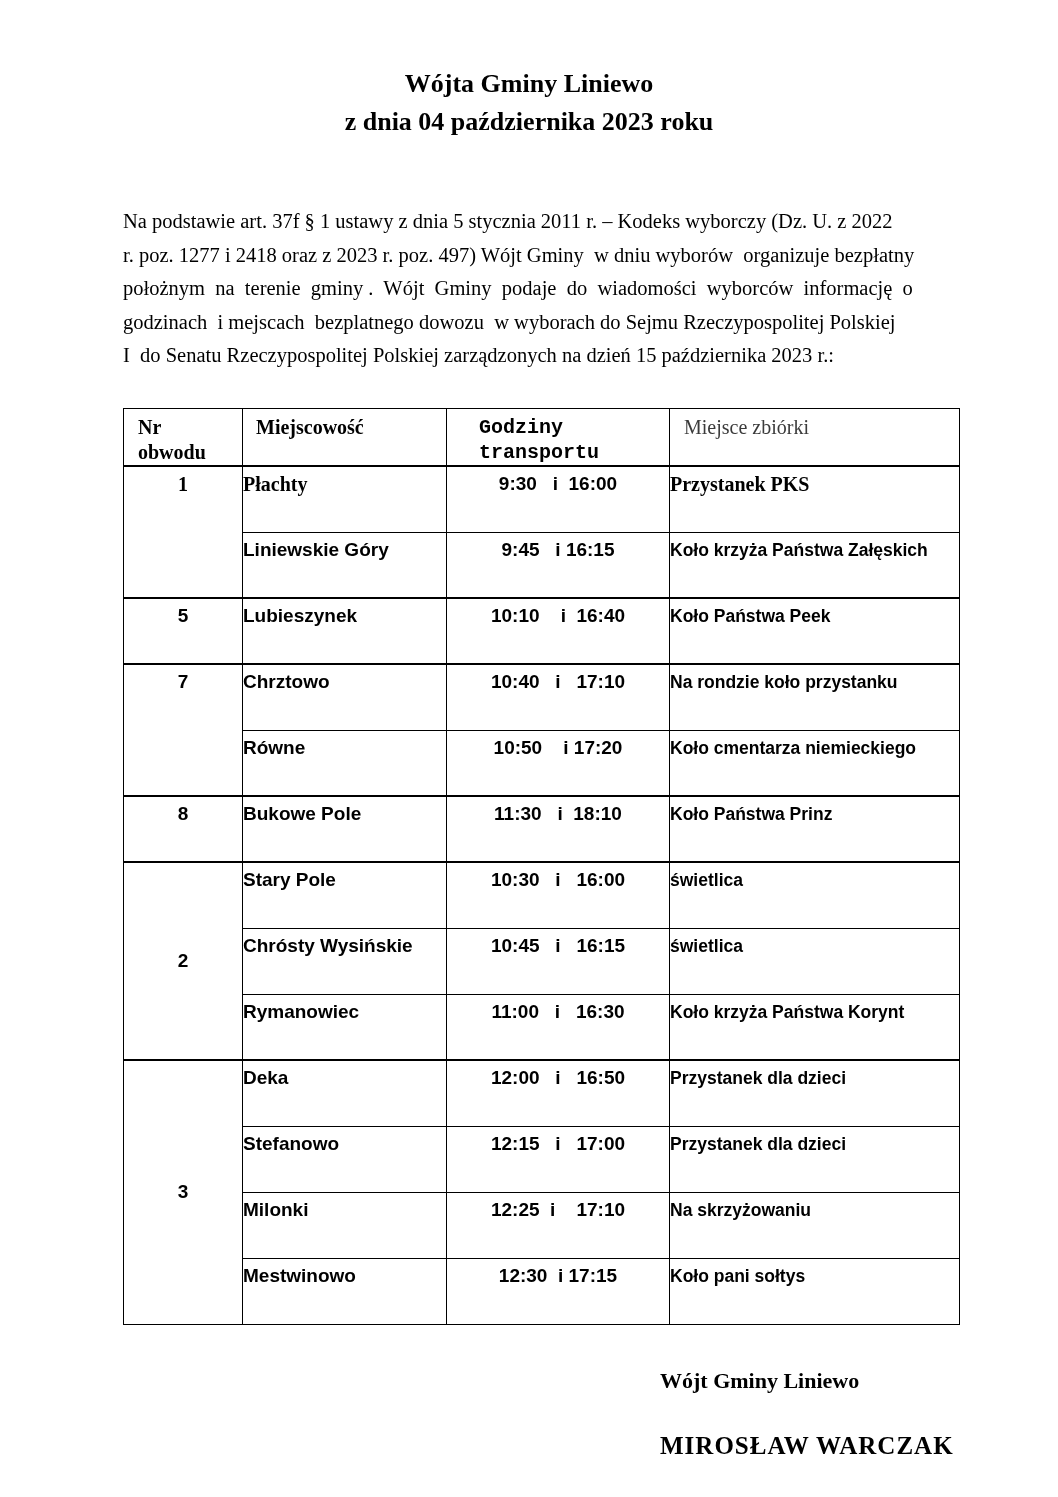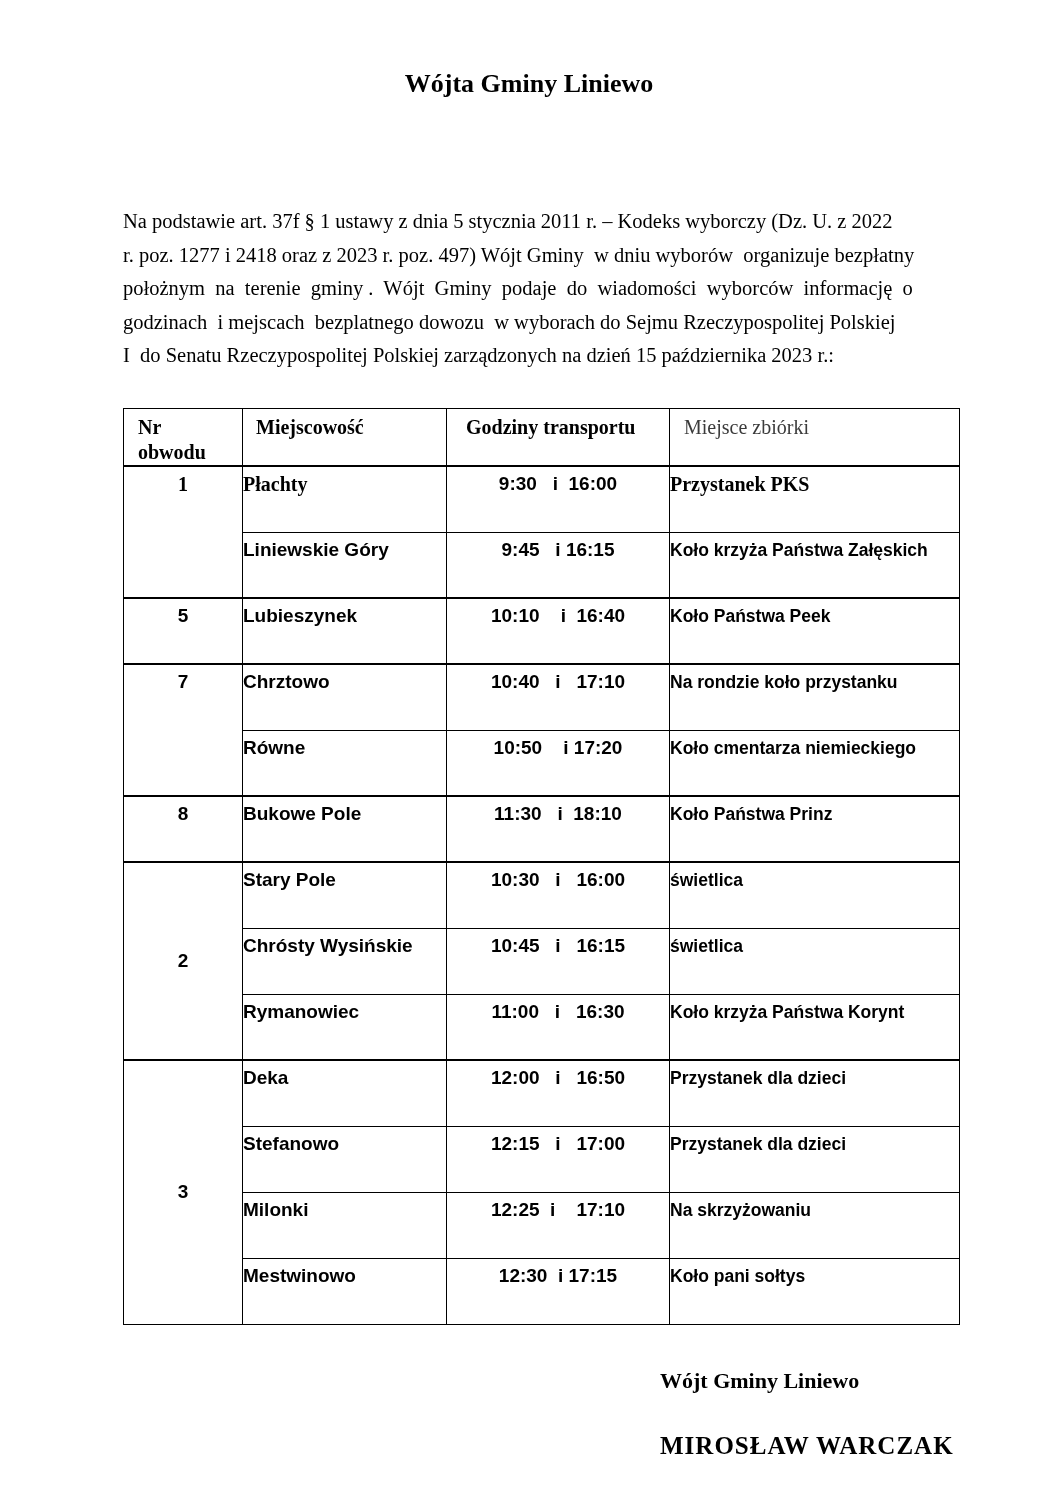--- a/index.html
+++ b/index.html
@@ -91,21 +91,21 @@
   
   .hdr td {
     font-family: "Liberation Serif", serif;
     font-weight: bold;
     font-size: 20px;
     height: 56px;
     line-height: 25px;
   }
   .hdr .h-nr  { padding-left: 14px; }
   .hdr .h-loc { padding-left: 13px; }
-  .hdr .h-time{ padding-left: 19px; }
+  .hdr .h-time{ padding-left: 32px; font-family: Liberation Mono, monospace; }
   .hdr .h-meet{
     padding-left: 14px;
     font-weight: normal;
     color: #3b3b3b;
   }
 
   
   td.nr {
     text-align: center;
     font-weight: bold;
@@ -164,20 +164,21 @@
     margin: 38px 0 0 0;
   }
 </style>
 </head>
 <body>
 
 <div class="page">
 
   <div class="title-block">
     <div class="title-sub1">Wójta Gminy Liniewo</div>
+    <div class="title-sub2">z dnia  04 października  2023 roku</div>
   </div>
 
   <div class="intro">
     <span class="ln">Na podstawie art. 37f § 1 ustawy z dnia 5 stycznia 2011 r. – Kodeks wyborczy (Dz. U. z 2022</span>
     <span class="ln">r. poz. 1277 i 2418 oraz z 2023 r. poz. 497) Wójt Gminy  w dniu wyborów  organizuje bezpłatny</span>
     <span class="ln">położnym  na  terenie  gminy .  Wójt  Gminy  podaje  do  wiadomości  wyborców  informację  o</span>
     <span class="ln">godzinach  i mejscach  bezplatnego dowozu  w wyborach do Sejmu Rzeczypospolitej Polskiej</span>
     <span class="ln-last">I  do Senatu Rzeczypospolitej Polskiej zarządzonych na dzień 15 października 2023 r.:</span>
   </div>
 

